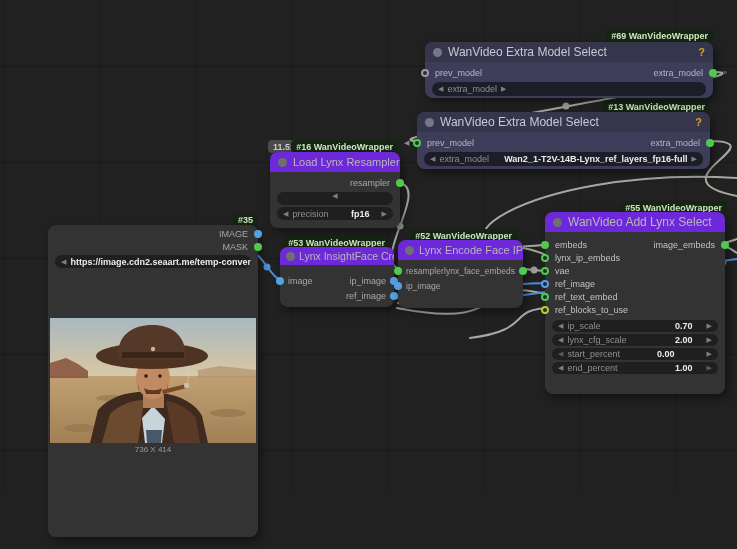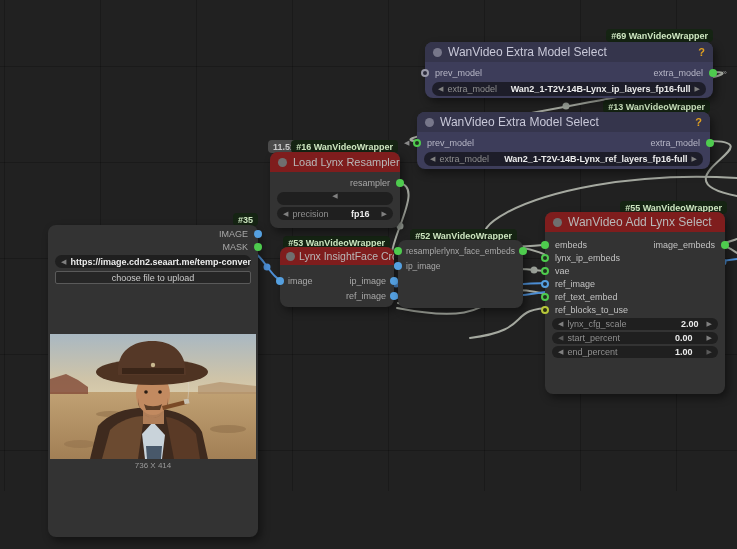--- a/index.html
+++ b/index.html
@@ -17,21 +17,21 @@
   }
 
   #wires { position:absolute; inset:0; pointer-events:none; }
 
   .node {
     position:absolute; border-radius:8px; background:#333333;
     box-shadow:3px 4px 8px rgba(0,0,0,0.45);
     font-size:9px; color:#aaa;
   }
   .node .title {
-    height:20px; background:#7f1d1d; border-radius:8px 8px 0 0;
+    height:20px; background:#6d28d9; border-radius:8px 8px 0 0;
     display:flex; align-items:center; gap:6px; padding:0 8px;
     color:#b8b8b8; font-size:12px; white-space:nowrap; overflow:hidden;
   }
   .node.purple { background:#3d3d5a; }
   .node.purple .title { background:#35354c; color:#c8c8d8; }
   .dot-collapse { width:9px; height:9px; border-radius:50%; background:#6f6f6f; flex:none; }
   .node.purple .dot-collapse { background:#77778a; }
   .help { margin-left:auto; color:#e0a020; font-weight:bold; font-size:11px; }
 
   .rows { position:relative; }
@@ -132,21 +132,20 @@
       <div class="iorow">
         <span class="sock in gray-ring"></span>
         <span class="lab-l">prev_model</span>
         <span class="lab-r">extra_model</span>
         <span class="sock out green"></span>
         <span class="ext-marker" style="right:-14px; top:3px;">»</span>
       </div>
       <div class="pill" style="margin-top:3px; height:14px;">
         <span class="arr">◀</span>
         <span>extra_model</span>
-        <span class="val">Wan2_1-T2V-14B-Lynx_ip_layers_fp16-full</span>
         <span class="arr">▶</span>
       </div>
     </div>
   </div>
 
   <div class="node purple" style="left:417px; top:112px; width:293px; height:57px;">
     <div class="title">
       <span class="dot-collapse"></span>
       <span>WanVideo Extra Model Select</span>
       <span class="help">?</span>
@@ -199,23 +198,20 @@
         <span class="sock out blue"></span>
       </div>
       <div class="iorow">
         <span class="lab-r">MASK</span>
         <span class="sock out green"></span>
       </div>
       <div class="pill">
         <span class="arr">◀</span>
         <span class="val" style="margin-left:0; font-weight:bold;">https://image.cdn2.seaart.me/temp-convert-w...</span>
 
-      </div>
-      <div class="upload-btn">
-        <span>choose file to upload</span>
       </div>
       <div class="img-wrap">
         <svg width="206" height="125" viewBox="0 0 206 125">
           <defs>
             <linearGradient id="sky" x1="0" y1="0" x2="0" y2="1">
               <stop offset="0" stop-color="#a9b8c2"></stop>
               <stop offset="0.75" stop-color="#cfc4a8"></stop>
               <stop offset="1" stop-color="#d8cbac"></stop>
             </linearGradient>
             <linearGradient id="gnd" x1="0" y1="0" x2="0" y2="1">
@@ -267,20 +263,24 @@
         <span class="sock out blue"></span>
       </div>
       <div class="iorow" style="height:15px; padding:0 8px;">
         <span class="lab-r">ref_image</span>
         <span class="sock out blue"></span>
       </div>
     </div>
   </div>
 
   <div class="node" style="left:398px; top:240px; width:125px; height:68px;">
+    <div class="title" style="font-size:11px; padding:0 7px; gap:5px;">
+      <span class="dot-collapse"></span>
+      <span>Lynx Encode Face IP</span>
+    </div>
     <div class="rows" style="padding-top:3px;">
       <div class="iorow" style="height:15px; padding:0 8px; font-size:8.5px;">
         <span class="sock in green"></span>
         <span class="lab-l">resampler</span>
         <span class="lab-r">lynx_face_embeds</span>
         <span class="sock out green"></span>
       </div>
       <div class="iorow" style="height:15px; padding:0 8px; font-size:8.5px;">
         <span class="sock in blue"></span>
         <span class="lab-l">ip_image</span>
@@ -313,30 +313,36 @@
         <span class="lab-l">ref_image</span>
       </div>
       <div class="iorow" style="color:#c2c2c2;">
         <span class="sock in green-ring"></span>
         <span class="lab-l">ref_text_embed</span>
       </div>
       <div class="iorow" style="color:#c2c2c2;">
         <span class="sock in olive-ring"></span>
         <span class="lab-l">ref_blocks_to_use</span>
       </div>
+      <div class="pill" style="margin-top:4px; height:12px;">
+        <span class="arr">◀</span>
+        <span>ip_scale</span>
+        <span class="val" style="margin-right:10px;">0.70</span>
+        <span class="arr">▶</span>
+      </div>
       <div class="pill" style="height:12px;">
         <span class="arr">◀</span>
         <span>lynx_cfg_scale</span>
-        <span class="val" style="margin-right:4px;">2.00</span>
+        <span class="val" style="margin-right:10px;">2.00</span>
         <span class="arr">▶</span>
       </div>
       <div class="pill" style="height:12px;">
         <span class="arr dim">◀</span>
         <span>start_percent</span>
-        <span class="val" style="margin-right:10px;">0.00</span>
+        <span class="val" style="margin-right:28px;">0.00</span>
         <span class="arr">▶</span>
       </div>
       <div class="pill" style="height:12px;">
         <span class="arr">◀</span>
         <span>end_percent</span>
         <span class="val" style="margin-right:10px;">1.00</span>
         <span class="arr dim">▶</span>
       </div>
     </div>
   </div>

